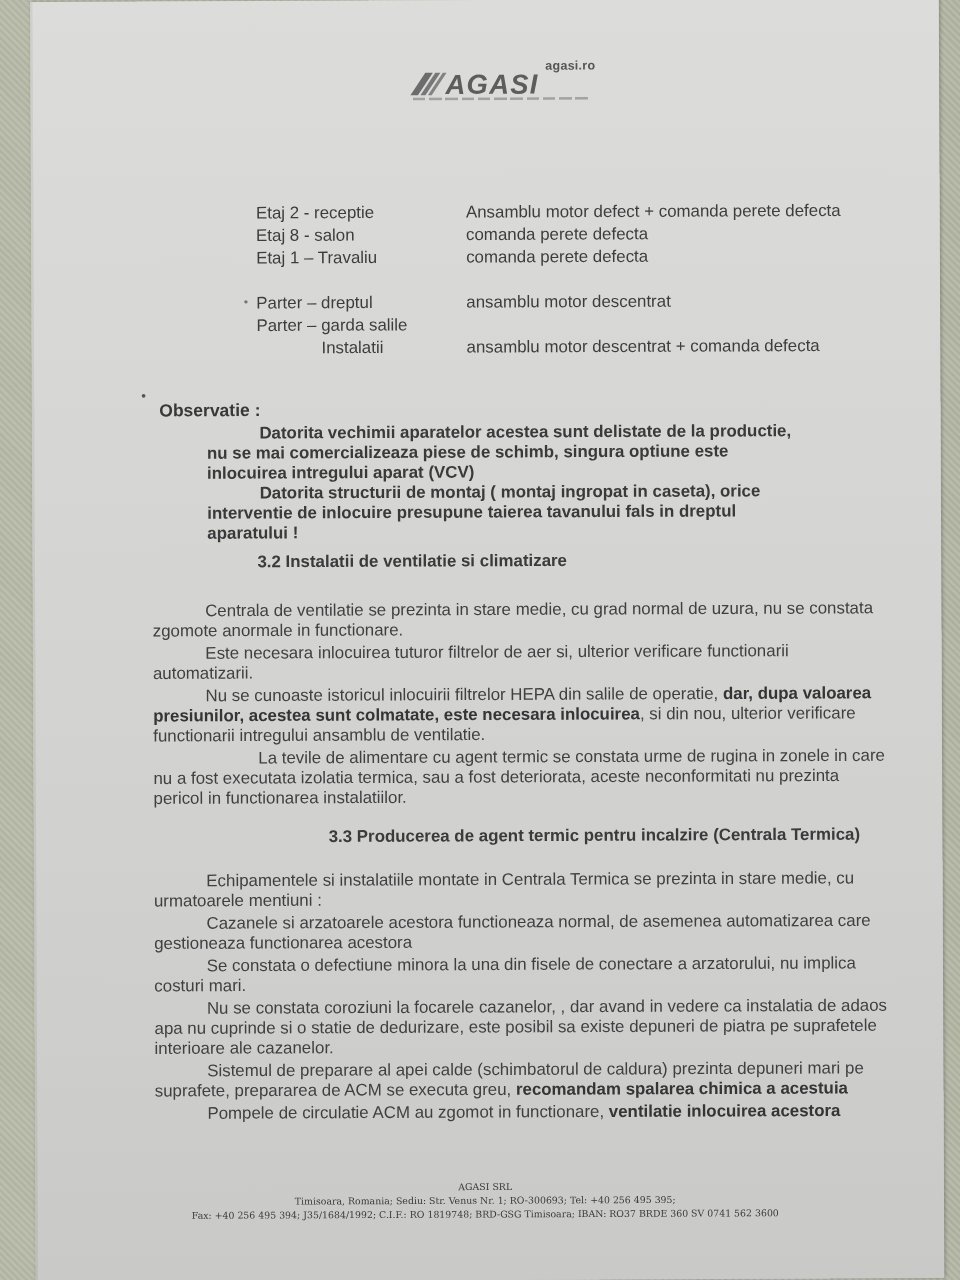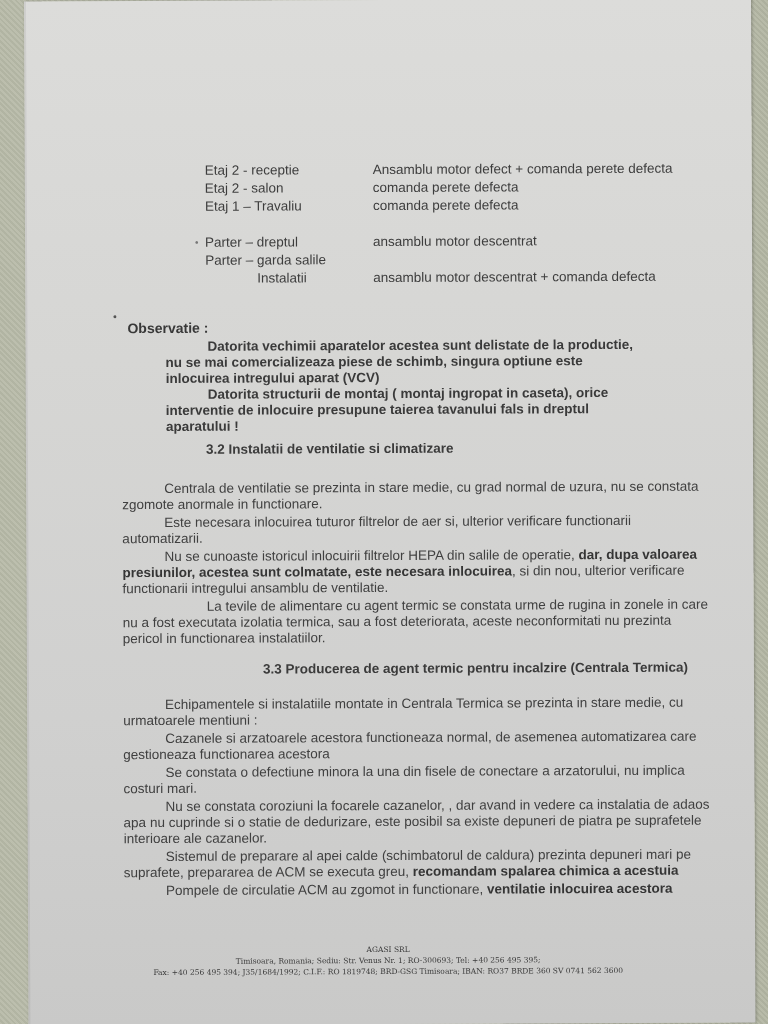--- a/index.html
+++ b/index.html
@@ -175,28 +175,38 @@
     }
   </style>
 </head>
 <body>
 
 <div class="backdrop"></div>
 
 <div class="page">
   <div class="page-edge-left"></div>
 
+  <div class="logo">
+    <span class="logo-domain">agasi.ro</span>
+    <svg class="logo-mark" viewBox="0 0 150 20">
+      <polygon points="2,19 14,1 20,1 8,19" fill="#6c6c6c"></polygon>
+      <polygon points="10,19 22,1 26,1 14,19" fill="#777"></polygon>
+      <polygon points="16,19 28,1 31,1 19,19" fill="#838383"></polygon>
+      <text x="30" y="18" font-family="Liberation Sans, sans-serif" font-size="22" font-weight="bold" font-style="italic" fill="#5d5d5d" letter-spacing="1">AGASI</text>
+    </svg>
+    <div class="logo-tagline"></div>
+  </div>
 
   <div class="rooms">
     <div class="room-row">
       <span class="room-name">Etaj 2 - receptie</span>
       <span class="room-status">Ansamblu motor defect + comanda perete defecta</span>
     </div>
     <div class="room-row">
-      <span class="room-name">Etaj 2 - salon</span>
+      <span class="room-name">Etaj 8 - salon</span>
       <span class="room-status">comanda perete defecta</span>
     </div>
     <div class="room-row">
       <span class="room-name">Etaj 1 – Travaliu</span>
       <span class="room-status">comanda perete defecta</span>
     </div>
     <div class="room-gap"></div>
     <div class="room-row">
       <span class="bullet-mark">•</span>
       <span class="room-name">Parter – dreptul</span>

